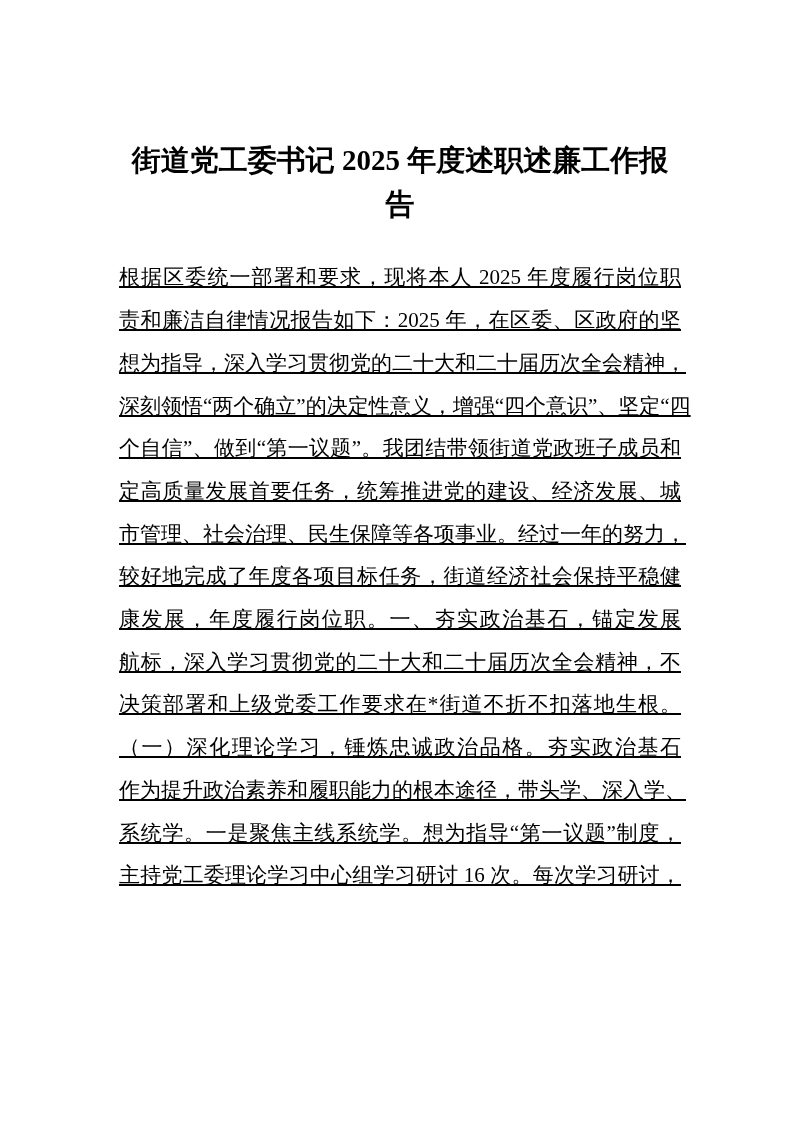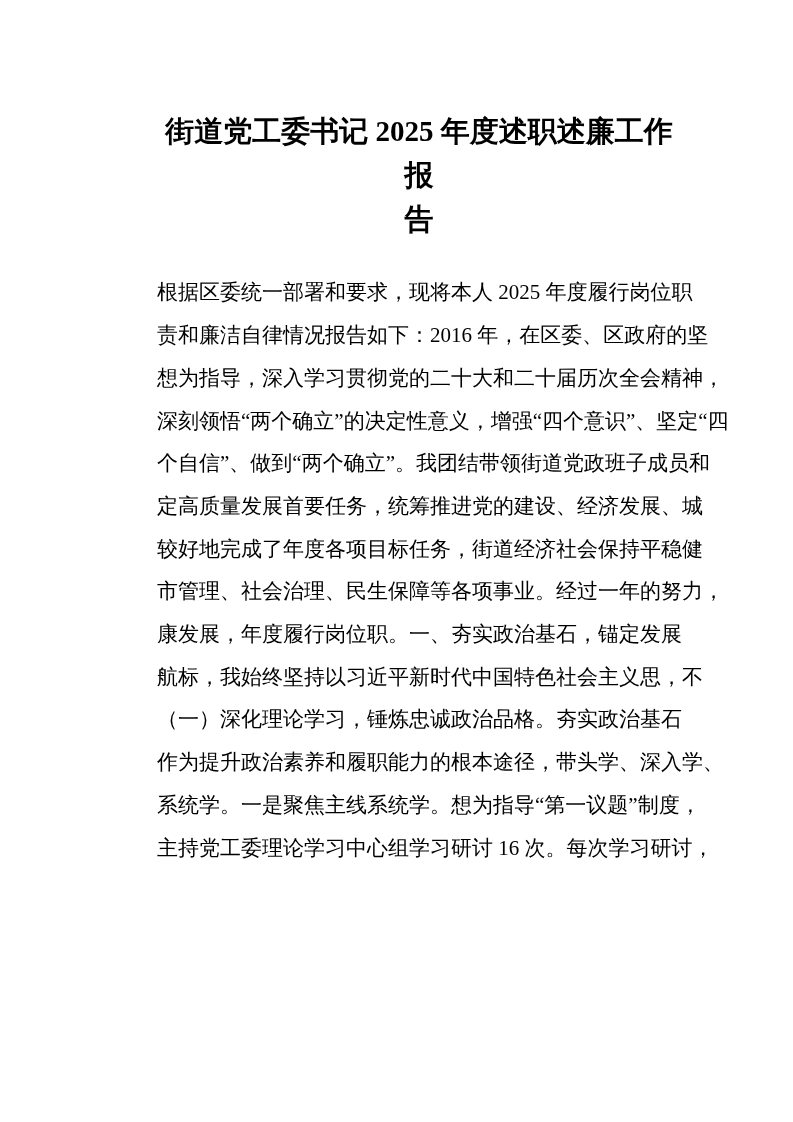--- a/index.html
+++ b/index.html
@@ -10,22 +10,21 @@
   .page {
     position: relative;
     width: 793px;
     height: 1122px;
     background: #ffffff;
     overflow: hidden;
     font-family: "Liberation Serif", "DejaVu Serif", serif;
     color: #000000;
   }
   .content {
-    padding: 90px 112px 0 119px; 
-    margin-left: 38px;
+    padding: 119px 112px 0 119px; 
   }
   .doc-title {
     font-size: 29px;
     font-weight: bold;
     line-height: 44px;
     text-align: center;
     color: #000000;
   }
   .doc-title .title-line {
     display: block;
@@ -35,44 +34,46 @@
     font-size: 21px;
     line-height: 42.7px;
     color: #000000;
   }
   .body-line {
     text-align: justify;
     text-align-last: justify;
     text-justify: inter-ideograph;
     white-space: nowrap; 
     overflow: visible;
+    text-decoration: underline;
   }
 </style>
 </head>
 <body>
 
 <div class="page">
   <div class="content">
 
     <h1 class="doc-title">
       <span class="title-line">街道党工委书记 2025 年度述职述廉工作报</span>
       <span class="title-line">告</span>
     </h1>
 
     <div class="doc-body">
       <div class="body-line">根据区委统一部署和要求，现将本人 2025 年度履行岗位职</div>
-      <div class="body-line">责和廉洁自律情况报告如下：2016 年，在区委、区政府的坚</div>
+      <div class="body-line">责和廉洁自律情况报告如下：2025 年，在区委、区政府的坚</div>
       <div class="body-line">想为指导，深入学习贯彻党的二十大和二十届历次全会精神，</div>
       <div class="body-line">深刻领悟“两个确立”的决定性意义，增强“四个意识”、坚定“四</div>
-      <div class="body-line">个自信”、做到“两个确立”。我团结带领街道党政班子成员和</div>
+      <div class="body-line">个自信”、做到“第一议题”。我团结带领街道党政班子成员和</div>
       <div class="body-line">定高质量发展首要任务，统筹推进党的建设、经济发展、城</div>
+      <div class="body-line">市管理、社会治理、民生保障等各项事业。经过一年的努力，</div>
       <div class="body-line">较好地完成了年度各项目标任务，街道经济社会保持平稳健</div>
-      <div class="body-line">市管理、社会治理、民生保障等各项事业。经过一年的努力，</div>
       <div class="body-line">康发展，年度履行岗位职。一、夯实政治基石，锚定发展</div>
-      <div class="body-line">航标，我始终坚持以习近平新时代中国特色社会主义思，不</div>
+      <div class="body-line">航标，深入学习贯彻党的二十大和二十届历次全会精神，不</div>
+      <div class="body-line">决策部署和上级党委工作要求在*街道不折不扣落地生根。</div>
       <div class="body-line">（一）深化理论学习，锤炼忠诚政治品格。夯实政治基石</div>
       <div class="body-line">作为提升政治素养和履职能力的根本途径，带头学、深入学、</div>
       <div class="body-line">系统学。一是聚焦主线系统学。想为指导“第一议题”制度，</div>
       <div class="body-line">主持党工委理论学习中心组学习研讨 16 次。每次学习研讨，</div>
     </div>
 
   </div>
 </div>
 
 </body></html>

